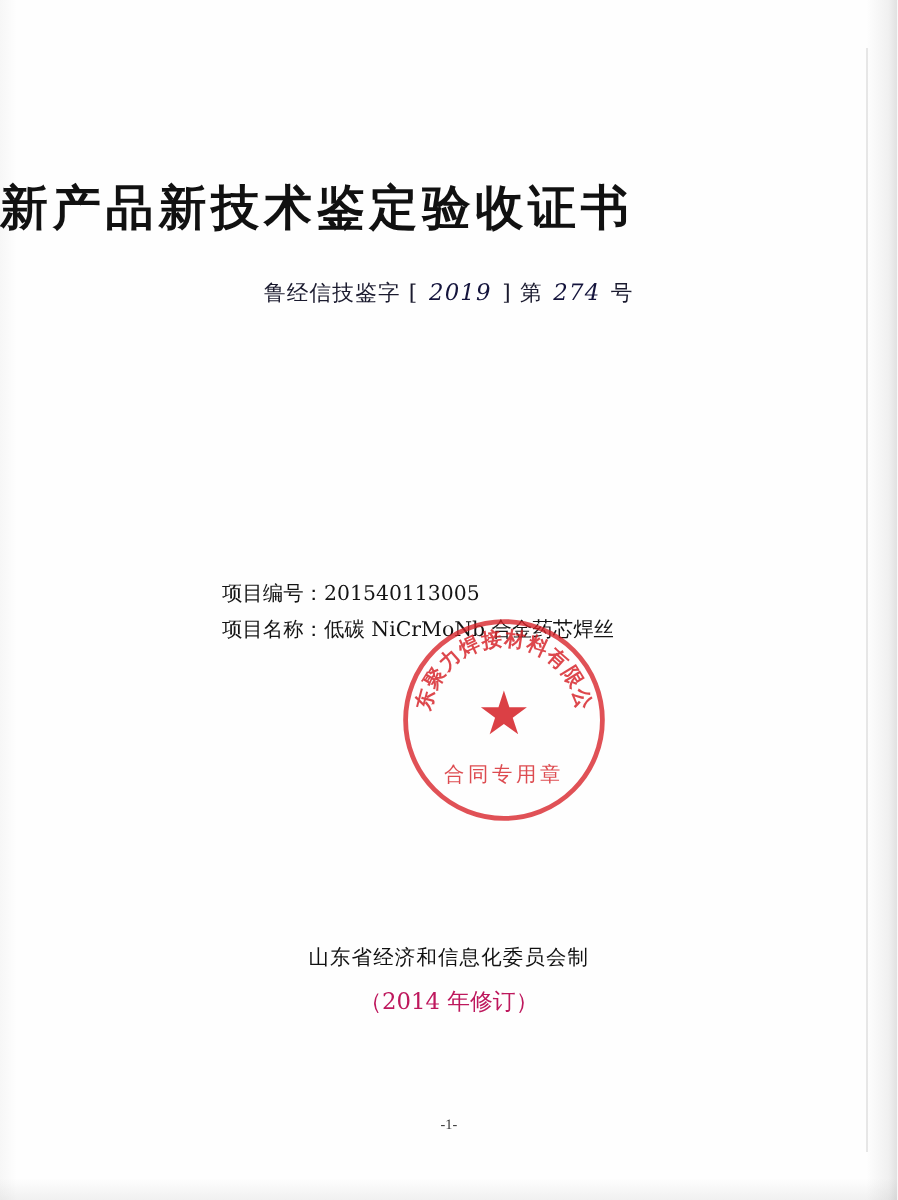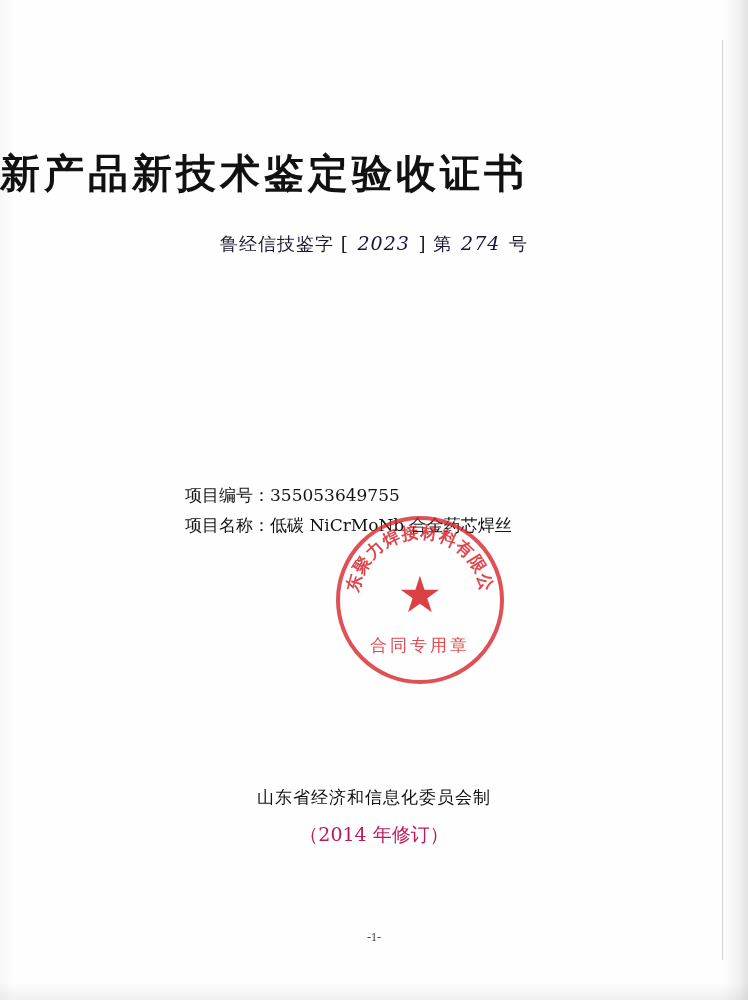--- a/index.html
+++ b/index.html
@@ -200,30 +200,30 @@
   <div class="scan-edge-left"></div>
   <div class="scan-edge-right"></div>
   <div class="scan-edge-bottom"></div>
   <div class="fold-line"></div>
 
   <div class="doc-title">新产品新技术鉴定验收证书</div>
 
   <div class="doc-number-line">
     <span>鲁经信技鉴字</span>
     <span>[</span>
-    <span class="handwritten">2023</span>
+    <span class="handwritten">2019</span>
     <span>]</span>
     <span>第</span>
     <span class="handwritten">274</span>
     <span>号</span>
   </div>
 
   <div class="fields">
     <div class="field-row">
-      <span class="field-label">项目编号：</span><span class="field-value">355053649755</span>
+      <span class="field-label">项目编号：</span><span class="field-value">201540113005</span>
     </div>
     <div class="field-row">
       <span class="field-label">项目名称：</span><span class="field-value">低碳 NiCrMoNb 合金药芯焊丝</span>
     </div>
   </div>
 
   <div class="seal">
     <div class="seal-ring"></div>
     <svg class="seal-text-svg" viewBox="0 0 168 168">
       <defs>

